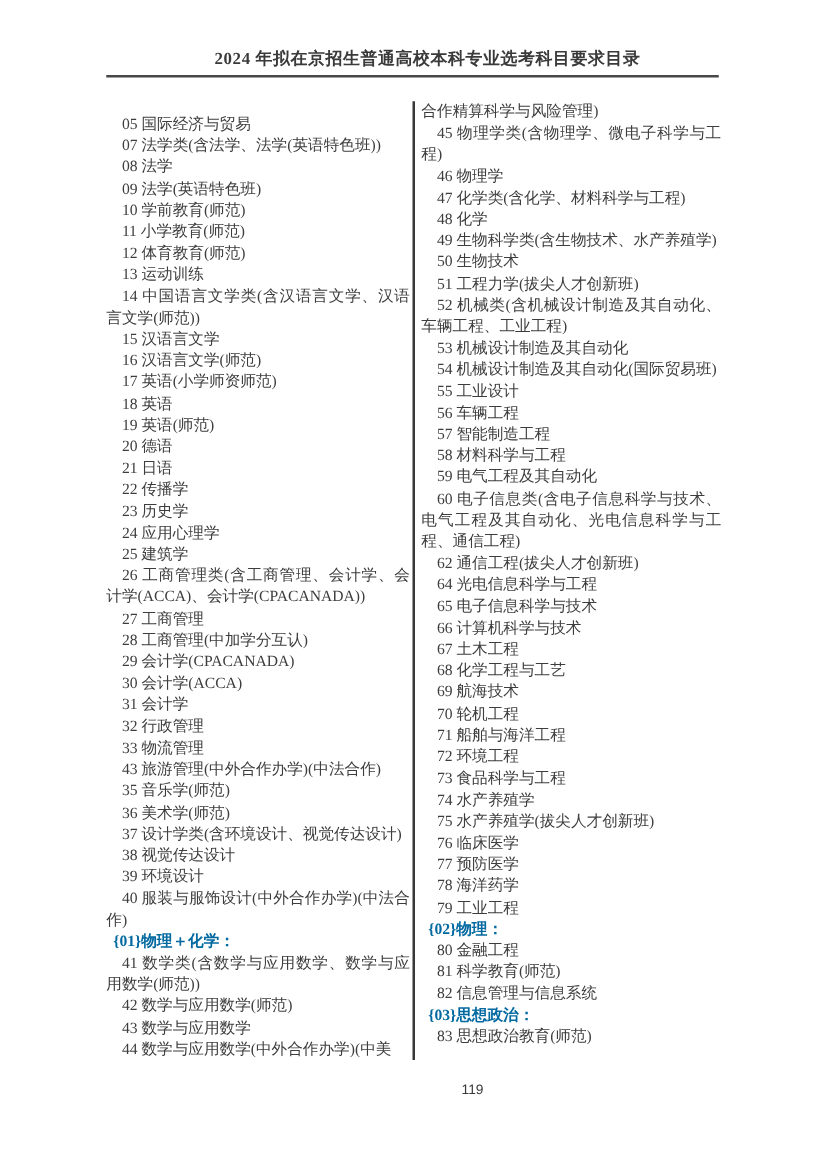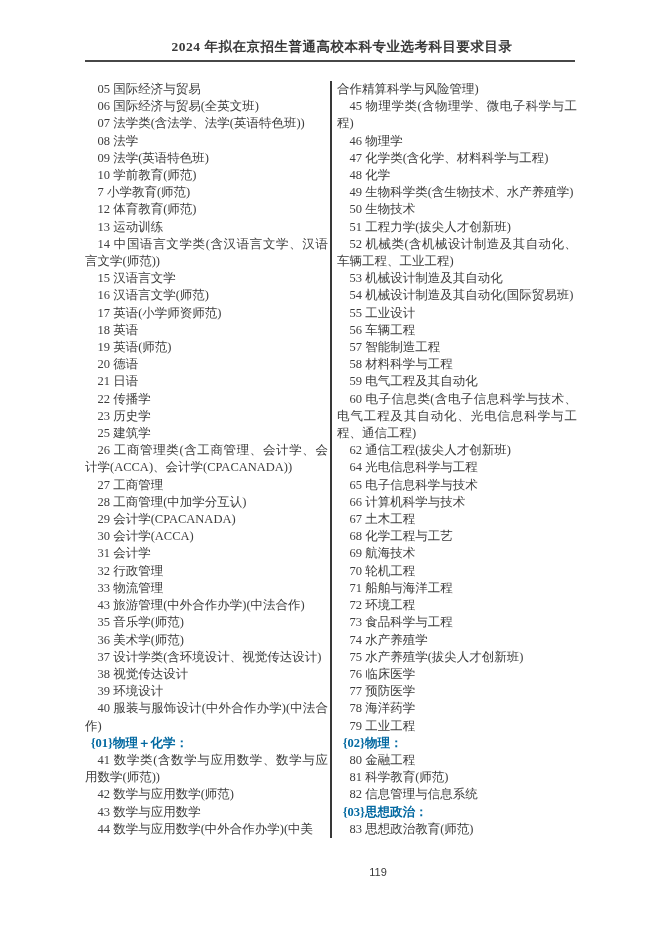--- a/index.html
+++ b/index.html
@@ -19,21 +19,21 @@
   .title-rule{
     position:absolute;top:60px;left:85px;width:490px;height:2px;
     background:#474747;
   }
 
   .content{
     position:absolute;top:81px;left:85px;width:492px;
     display:flex;align-items:stretch;
   }
   .col{font-size:12.5px;line-height:17.2px;color:#3d3d3d;}
-  .col-left{width:243px;}
+  .col-left{width:243px;margin-top:10px;}
   .col-divider{width:2px;background:#383838;margin-left:2px;margin-right:5px;}
   .col-right{flex:1;}
 
   .line{margin:0;text-indent:1em;text-align:justify;}
   .line.cont{text-indent:0;}
   .line.header{text-indent:.45em;font-weight:bold;color:#0369a1;}
 
   .page-number{
     position:absolute;top:866px;left:0;width:660px;text-align:center;
     font-family:"Liberation Sans","DejaVu Sans",sans-serif;
@@ -45,38 +45,38 @@
 
 <div class="page">
 
   <h1 class="doc-title">2024 年拟在京招生普通高校本科专业选考科目要求目录</h1>
 
   <div class="title-rule"></div>
 
   <div class="content">
     <div class="col col-left" id="col-left">
         <p class="line item">05 国际经济与贸易</p>
-        <p class="line item">06 国际经济与贸易(全英文班)</p>
         <p class="line item">07 法学类(含法学、法学(英语特色班))</p>
         <p class="line item">08 法学</p>
         <p class="line item">09 法学(英语特色班)</p>
         <p class="line item">10 学前教育(师范)</p>
-        <p class="line item">7 小学教育(师范)</p>
+        <p class="line item">11 小学教育(师范)</p>
         <p class="line item">12 体育教育(师范)</p>
         <p class="line item">13 运动训练</p>
         <p class="line item">14 中国语言文学类(含汉语言文学、汉语言文学(师范))</p>
         <p class="line item">15 汉语言文学</p>
         <p class="line item">16 汉语言文学(师范)</p>
         <p class="line item">17 英语(小学师资师范)</p>
         <p class="line item">18 英语</p>
         <p class="line item">19 英语(师范)</p>
         <p class="line item">20 德语</p>
         <p class="line item">21 日语</p>
         <p class="line item">22 传播学</p>
         <p class="line item">23 历史学</p>
+        <p class="line item">24 应用心理学</p>
         <p class="line item">25 建筑学</p>
         <p class="line item">26 工商管理类(含工商管理、会计学、会计学(ACCA)、会计学(CPACANADA))</p>
         <p class="line item">27 工商管理</p>
         <p class="line item">28 工商管理(中加学分互认)</p>
         <p class="line item">29 会计学(CPACANADA)</p>
         <p class="line item">30 会计学(ACCA)</p>
         <p class="line item">31 会计学</p>
         <p class="line item">32 行政管理</p>
         <p class="line item">33 物流管理</p>
         <p class="line item">43 旅游管理(中外合作办学)(中法合作)</p>

